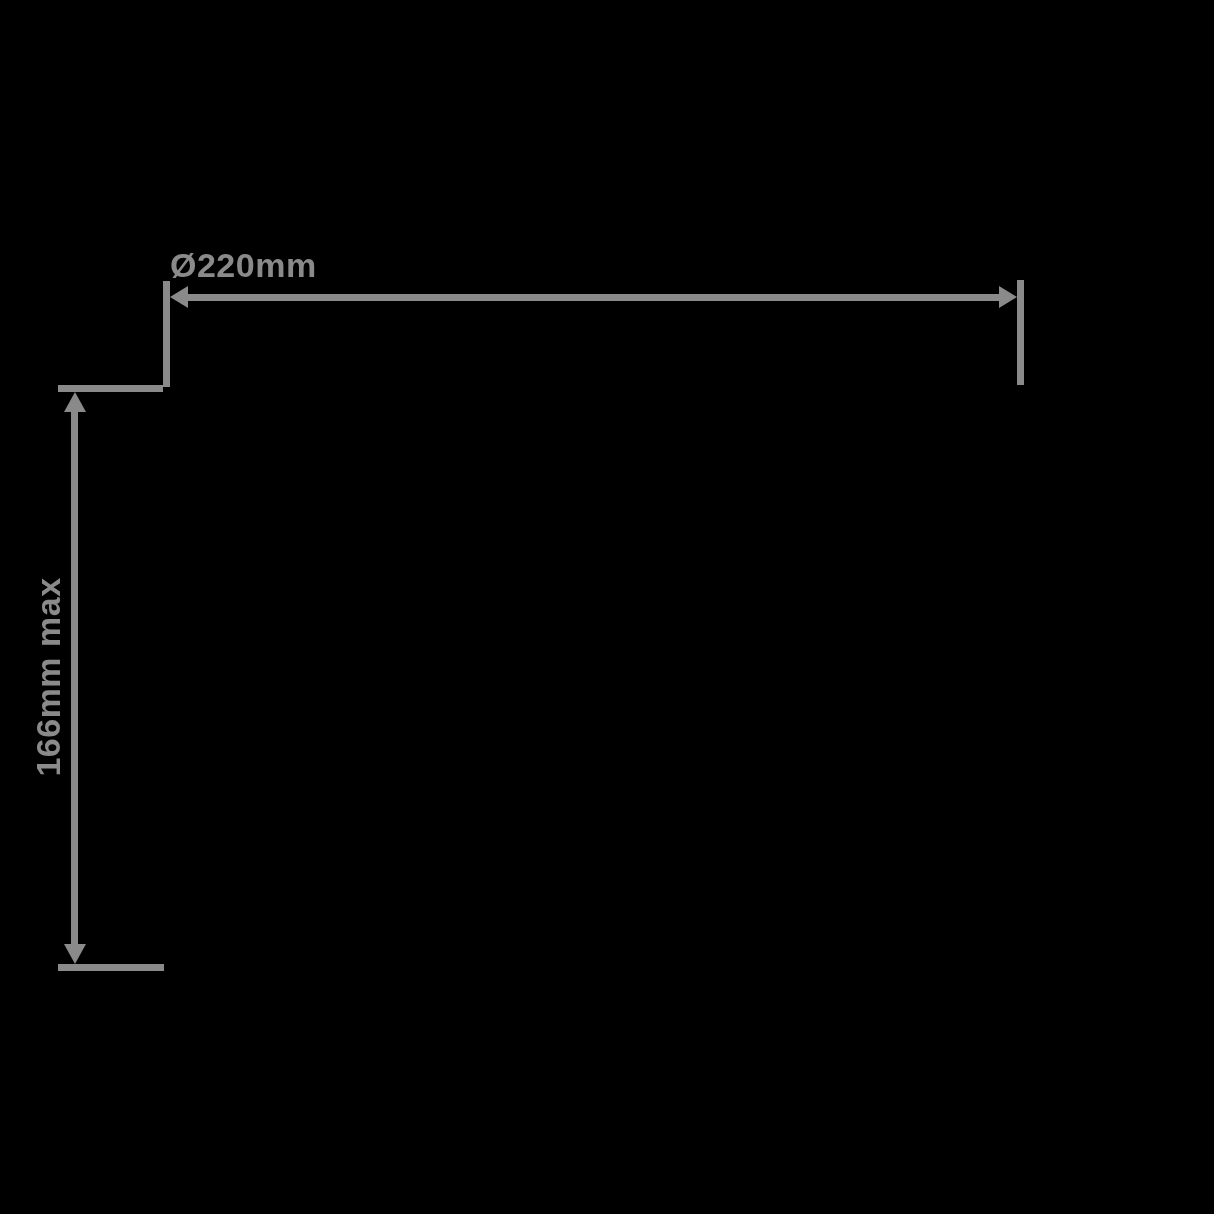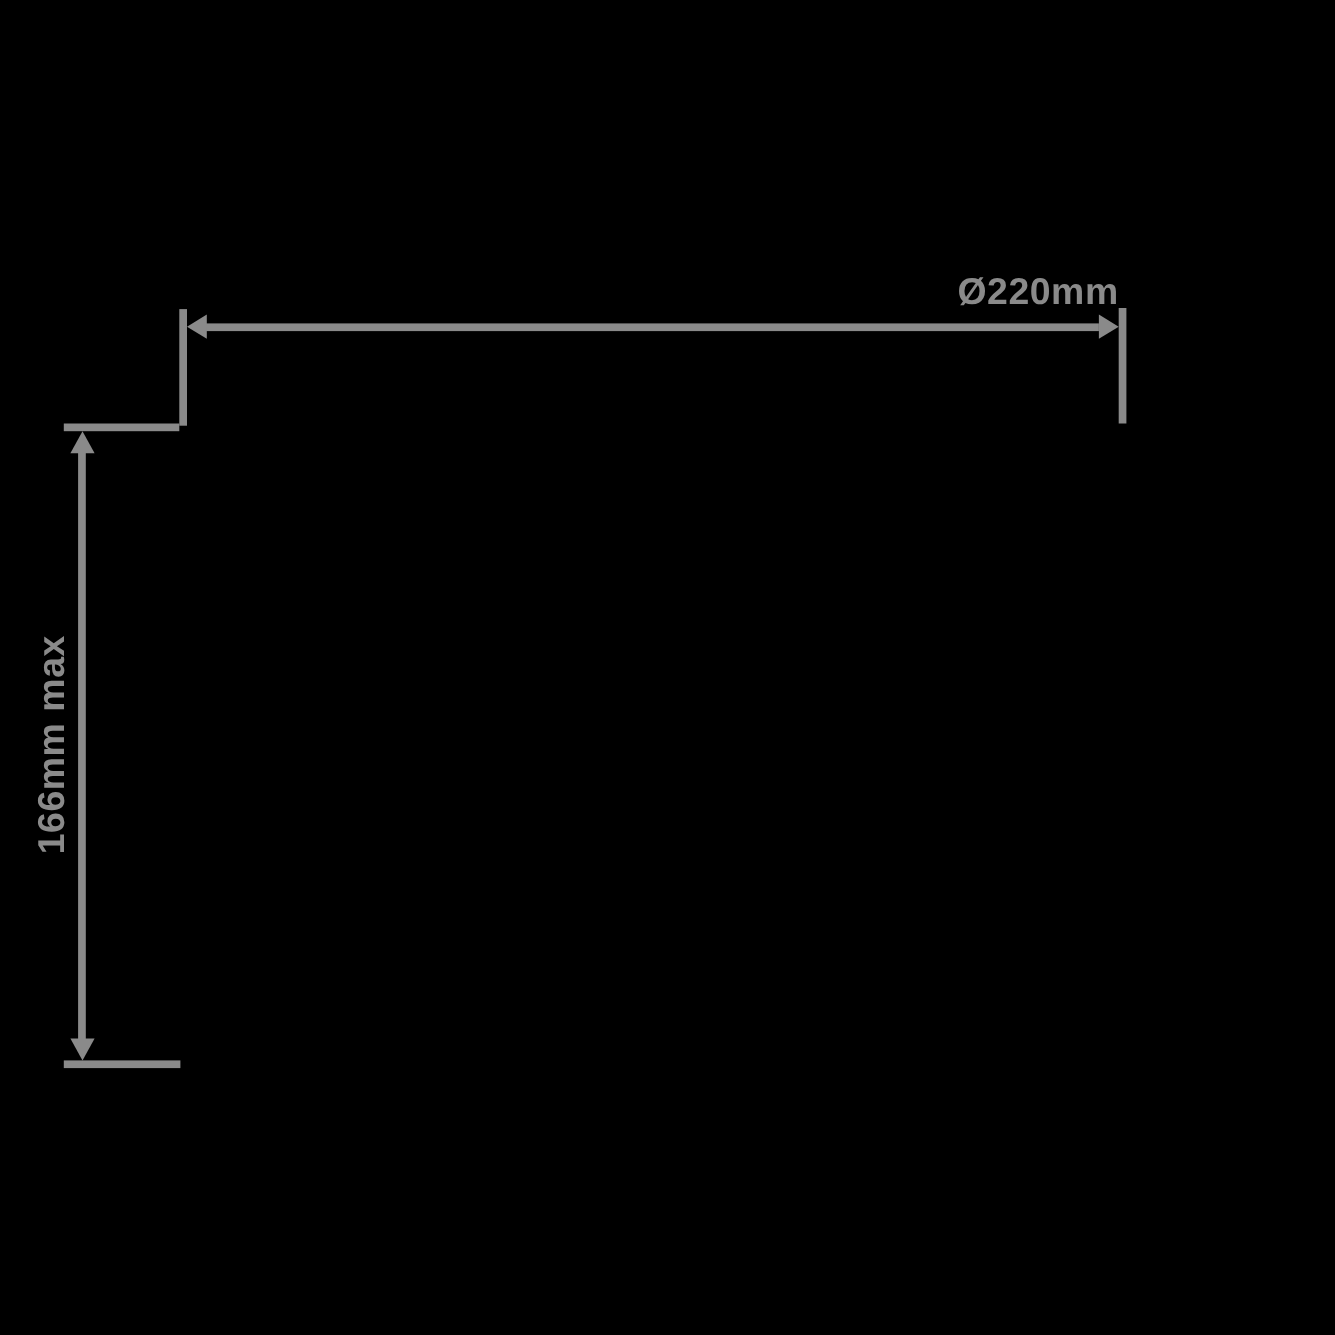--- a/index.html
+++ b/index.html
@@ -25,21 +25,21 @@
     font-size: 34px;
     font-weight: 700;
     letter-spacing: 0.5px;
     white-space: nowrap;
   }
   
   .h-label {
     left: 170px;
     top: 246px;
     width: 847px;
-    text-align: right;
+    text-align: left;
   }
   .ext-left {
     left: 163px; top: 281px; width: 7px; height: 106px;
   }
   .ext-right {
     left: 1017px; top: 280px; width: 7px; height: 105px;
   }
   .h-dim-line {
     left: 184px; top: 294px; width: 815px; height: 7px;
   }

